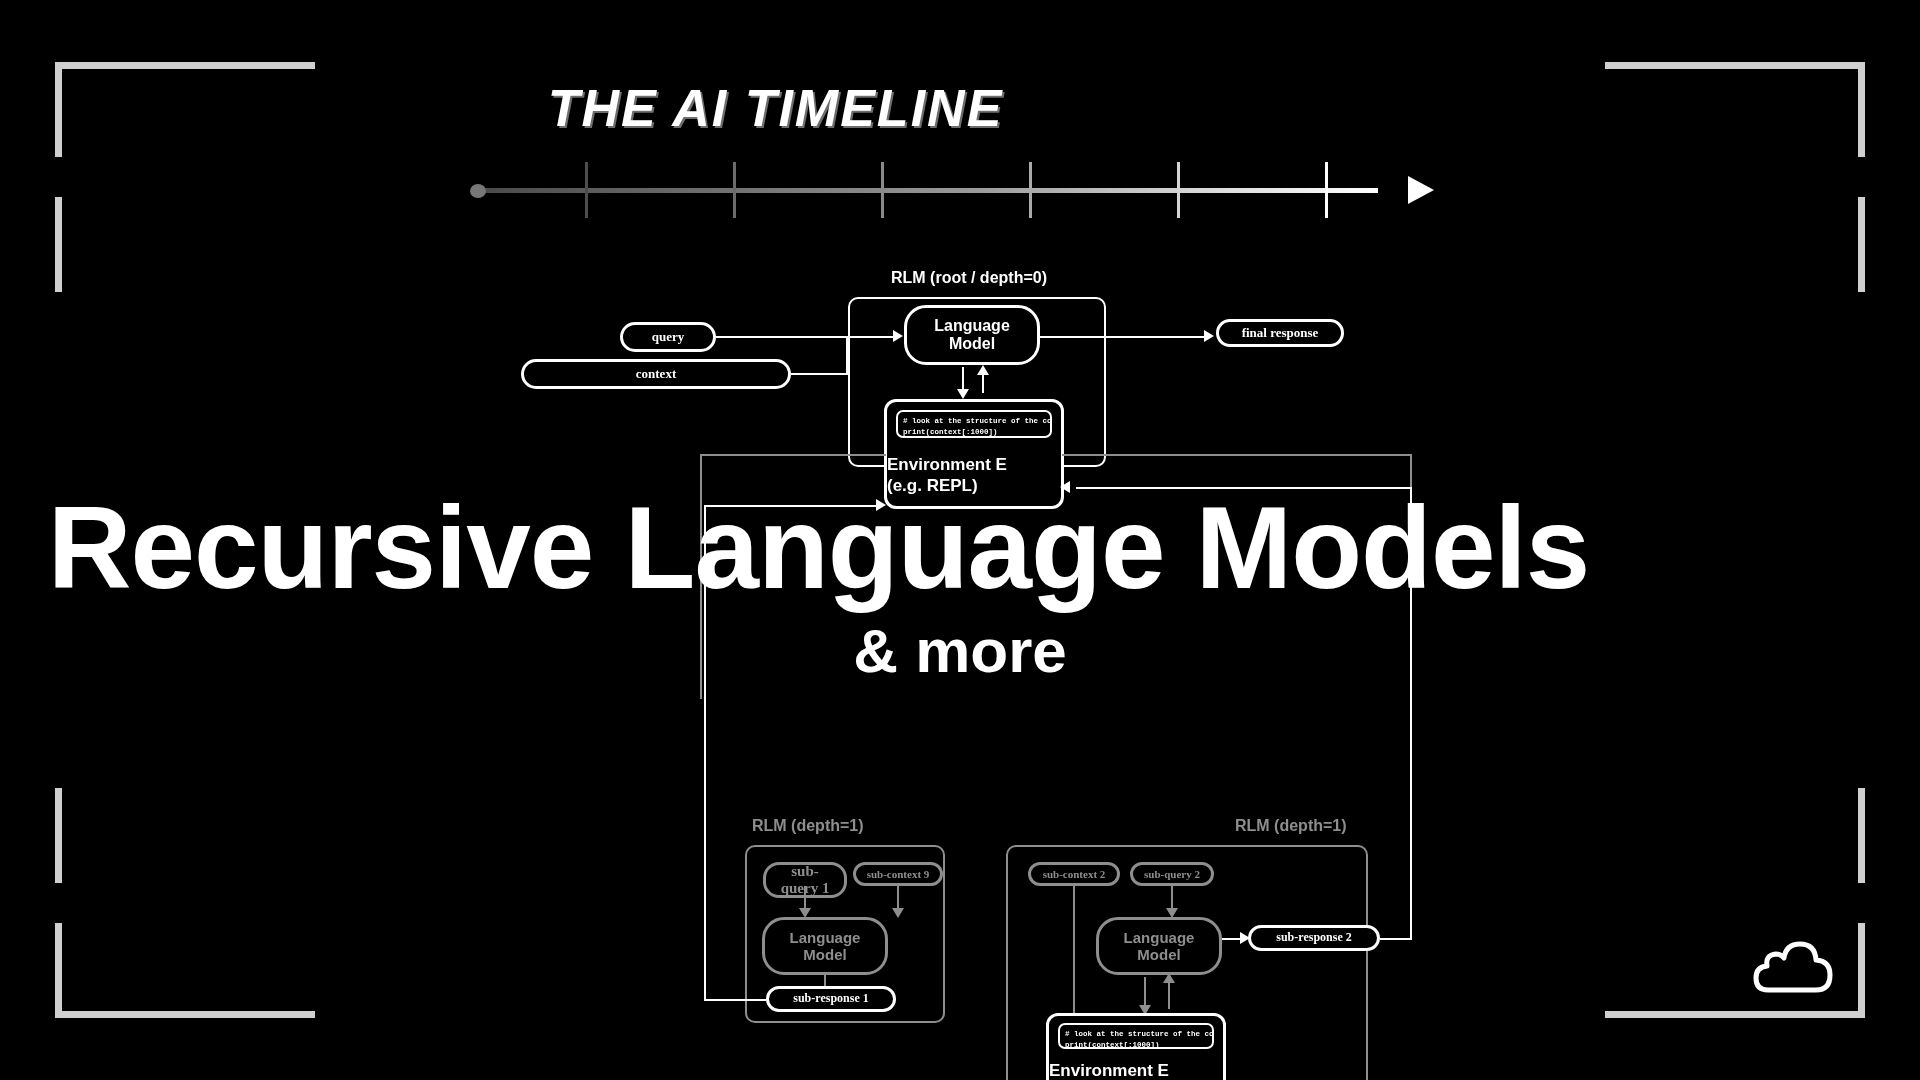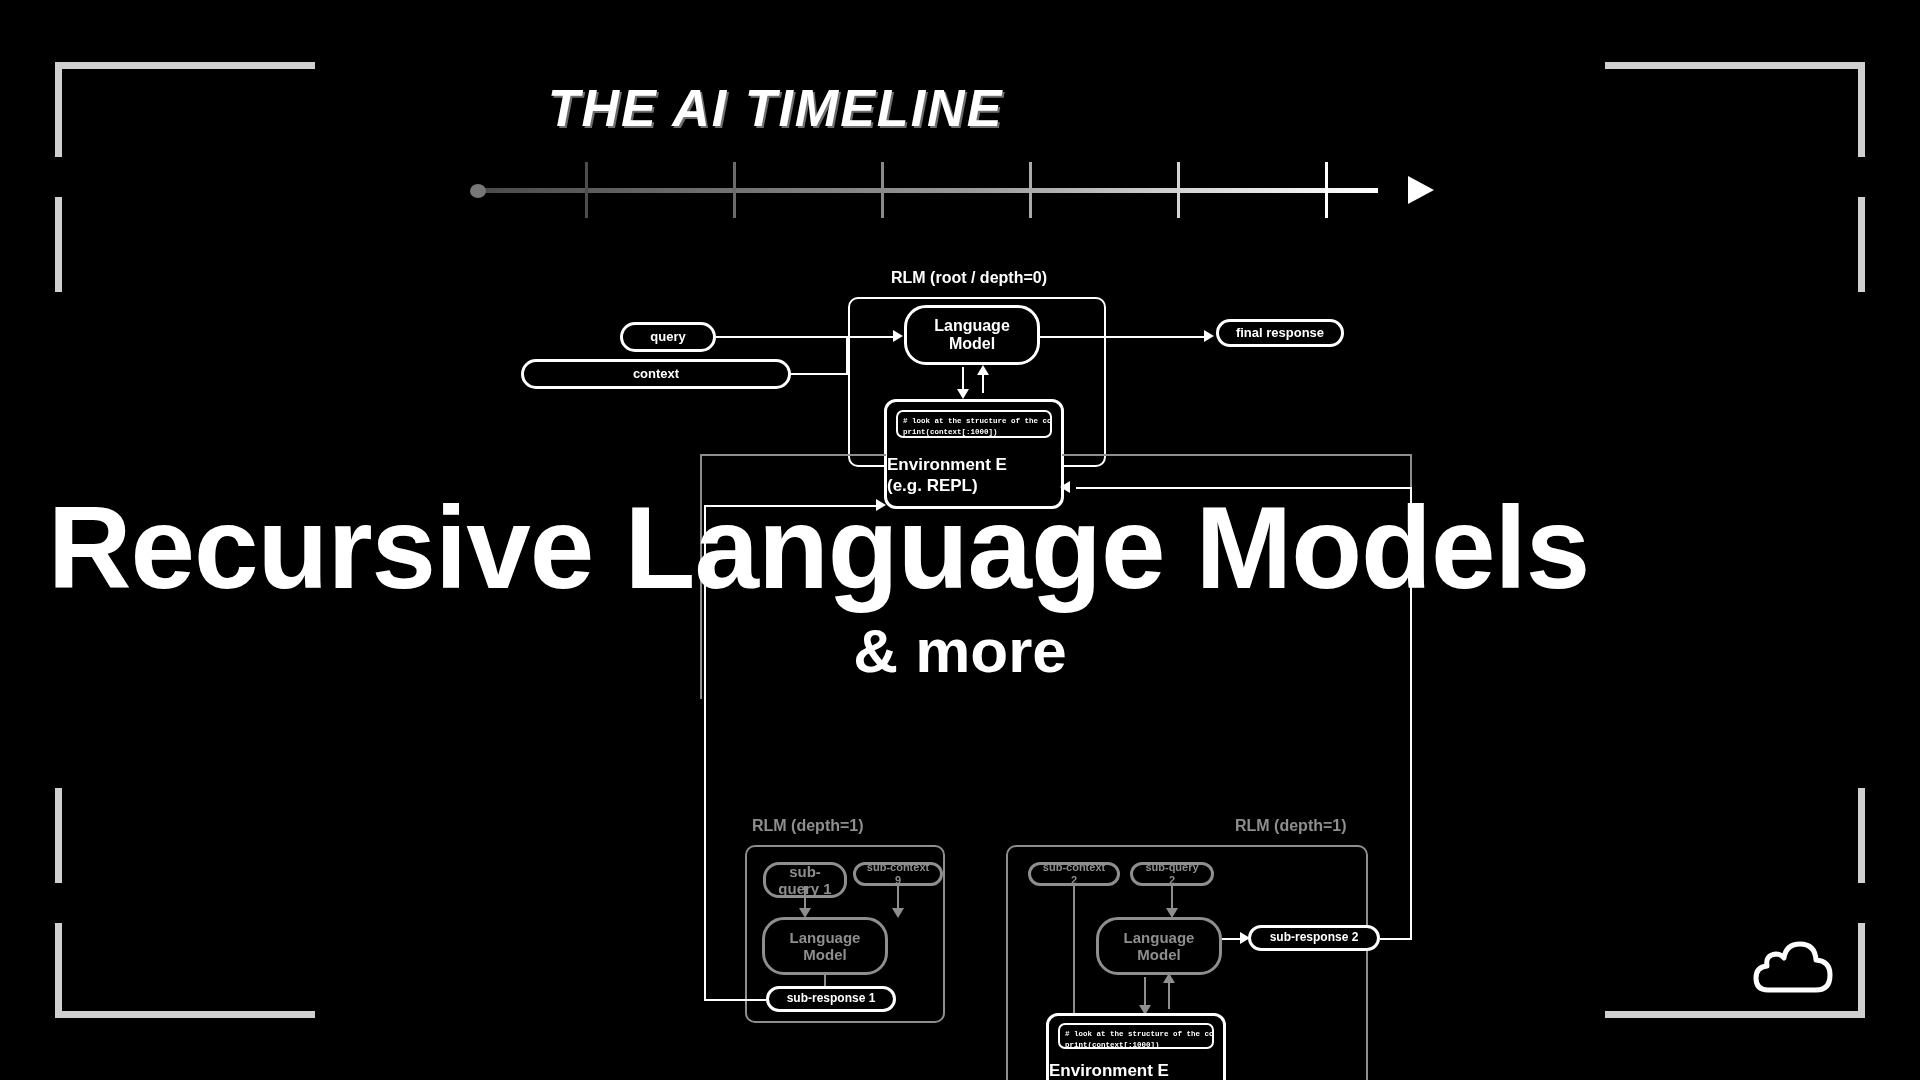--- a/index.html
+++ b/index.html
@@ -64,21 +64,21 @@
   }
 
   
   .diagram { position:absolute; left:0; top:255px; width:1920px; height:700px; }
   .node {
     position:absolute; border:3px solid #fff; border-radius:22px;
     color:#fff; display:flex; align-items:center; justify-content:center;
     text-align:center; font-weight:bold; background:#000;
     line-height:1.15;
   }
-  .pill { border-radius:16px; font-size:13px; padding:0 8px; }
+  .pill { border-radius:16px; font-size:13px; padding:0 8px;font-family:Liberation Serif, serif; }
   .group {
     position:absolute; border:2px solid #fff; border-radius:10px;
     background:transparent;
   }
   .group-label {
     position:absolute; color:#fff; font-size:16px; font-weight:bold;
     white-space:nowrap;
   }
   .dim { border-color:#8e8e8e !important; color:#8e8e8e !important; }
   .dim.group-label { color:#8e8e8e; }

